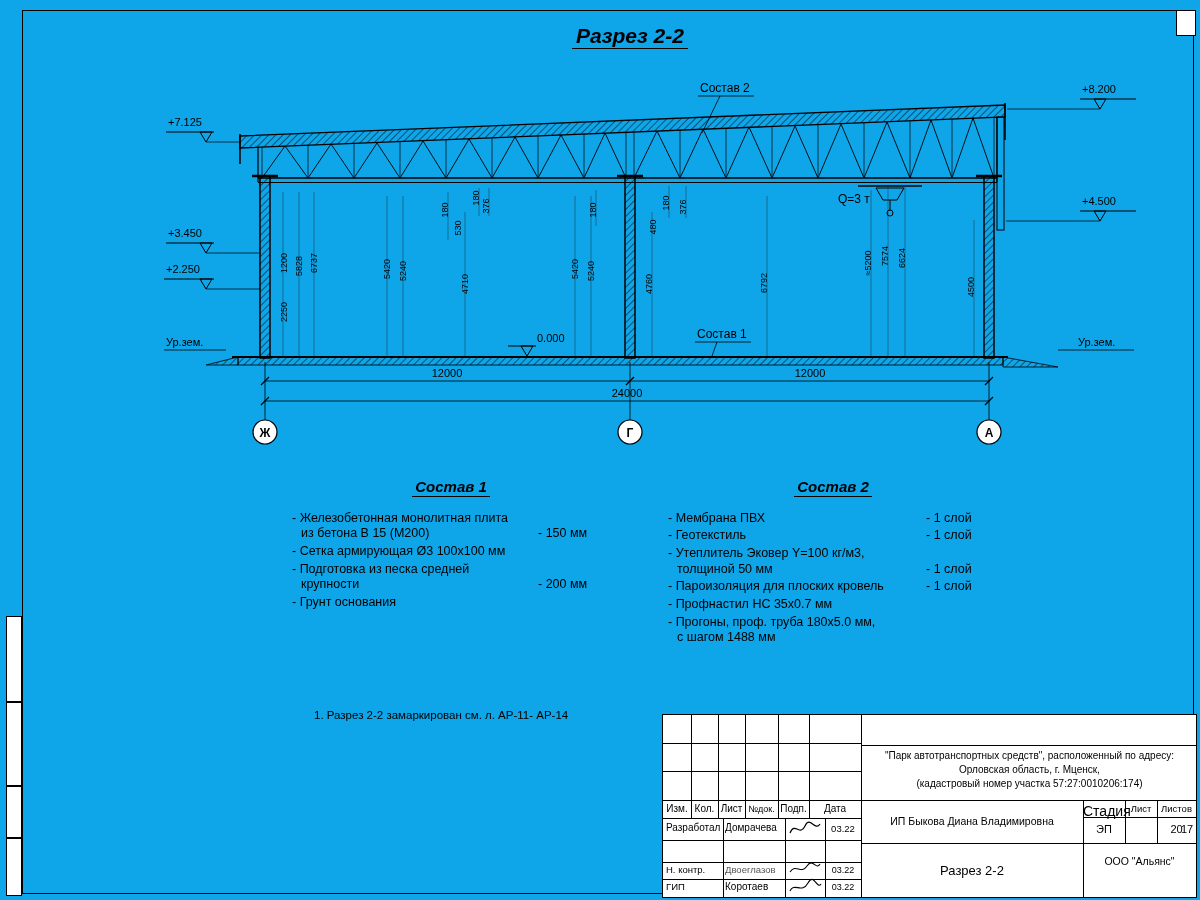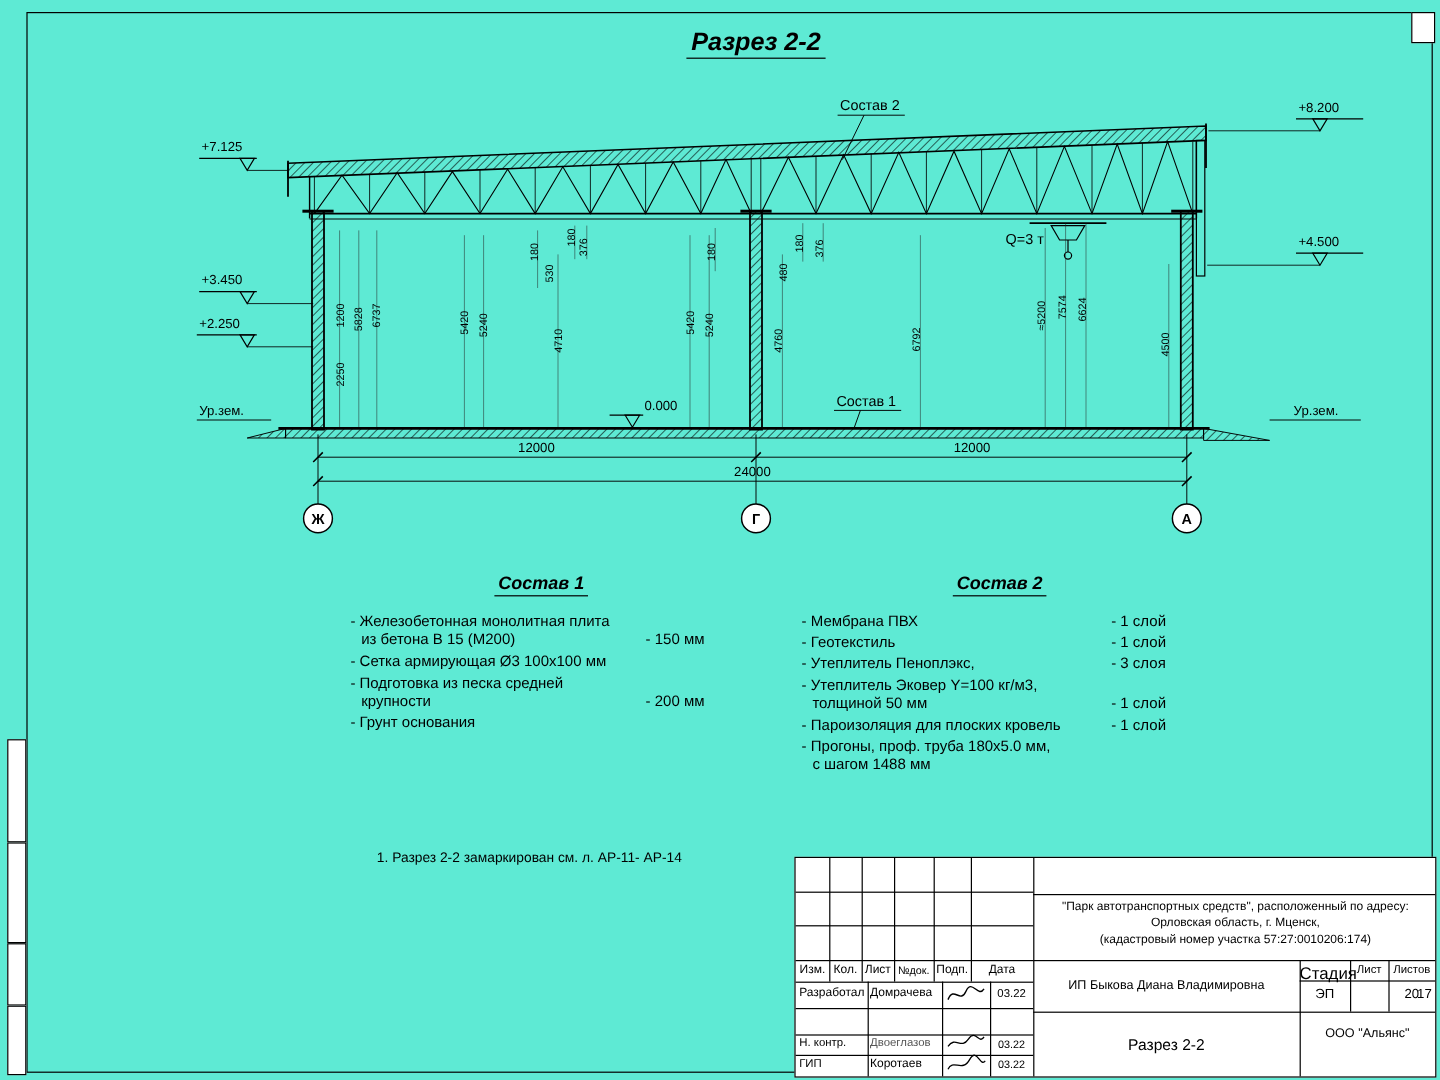--- a/index.html
+++ b/index.html
@@ -1,16 +1,16 @@
 <!DOCTYPE html>
 <html><head>
 <meta charset="utf-8">
 <style>
   html,body{margin:0;padding:0;background:#e8e8e8;}
-  .page{position:relative;width:1200px;height:900px;background:#5eead4;
+  .page{position:relative;width:1200px;height:900px;background:#0ea5e9;
         font-family:"Liberation Sans",sans-serif;color:#000;overflow:hidden;}
   .frame{position:absolute;left:22px;top:10px;width:1172px;height:884px;
          border:1.6px solid #000;box-sizing:border-box;}
   .corner-cell{position:absolute;left:1176px;top:10px;width:20px;height:26px;
          border:1.3px solid #000;box-sizing:border-box;background:#fff;}
   .margin-stamp{position:absolute;left:6px;width:16px;border:1.2px solid #000;
          box-sizing:border-box;background:#fff;}
   .sheet-title{position:absolute;left:500px;top:24px;width:260px;text-align:center;
          font-size:21px;font-style:italic;font-weight:bold;}
   .sheet-title span{border-bottom:1.6px solid #000;padding:0 4px 1px 4px;}
@@ -233,37 +233,36 @@
       <div class="comp-value">- 1 слой</div>
     </div>
     <div class="comp-item">
       <div class="comp-lines">
           <div>- Геотекстиль</div>
         </div>
       <div class="comp-value">- 1 слой</div>
     </div>
     <div class="comp-item">
       <div class="comp-lines">
-          <div>- Утеплитель Пеноплэкс,</div>
-          <div class="comp-line2"></div>
-        </div>
-      <div class="comp-value">- 3 слоя</div>
-    </div>
-    <div class="comp-item">
-      <div class="comp-lines">
           <div>- Утеплитель Эковер Y=100 кг/м3,</div>
           <div class="comp-line2">толщиной 50 мм</div>
         </div>
       <div class="comp-value">- 1 слой</div>
     </div>
     <div class="comp-item">
       <div class="comp-lines">
           <div>- Пароизоляция для плоских кровель</div>
         </div>
       <div class="comp-value">- 1 слой</div>
+    </div>
+    <div class="comp-item">
+      <div class="comp-lines">
+          <div>- Профнастил НС 35х0.7 мм</div>
+        </div>
+      <div class="comp-value"></div>
     </div>
     <div class="comp-item">
       <div class="comp-lines">
           <div>- Прогоны, проф. труба 180х5.0 мм,</div>
           <div class="comp-line2">с шагом 1488 мм</div>
         </div>
       <div class="comp-value"></div>
     </div>
   </div>
 

